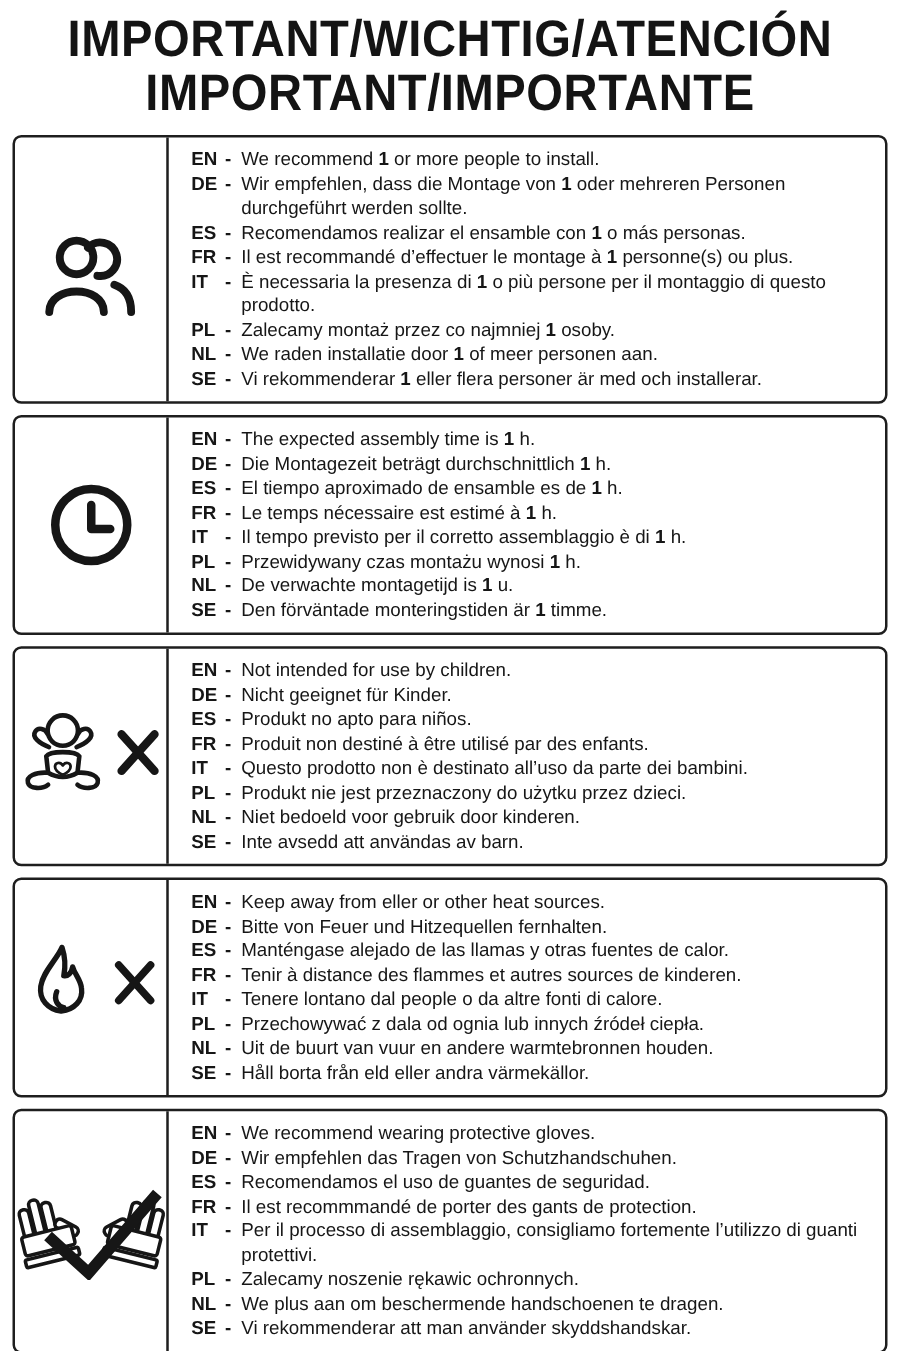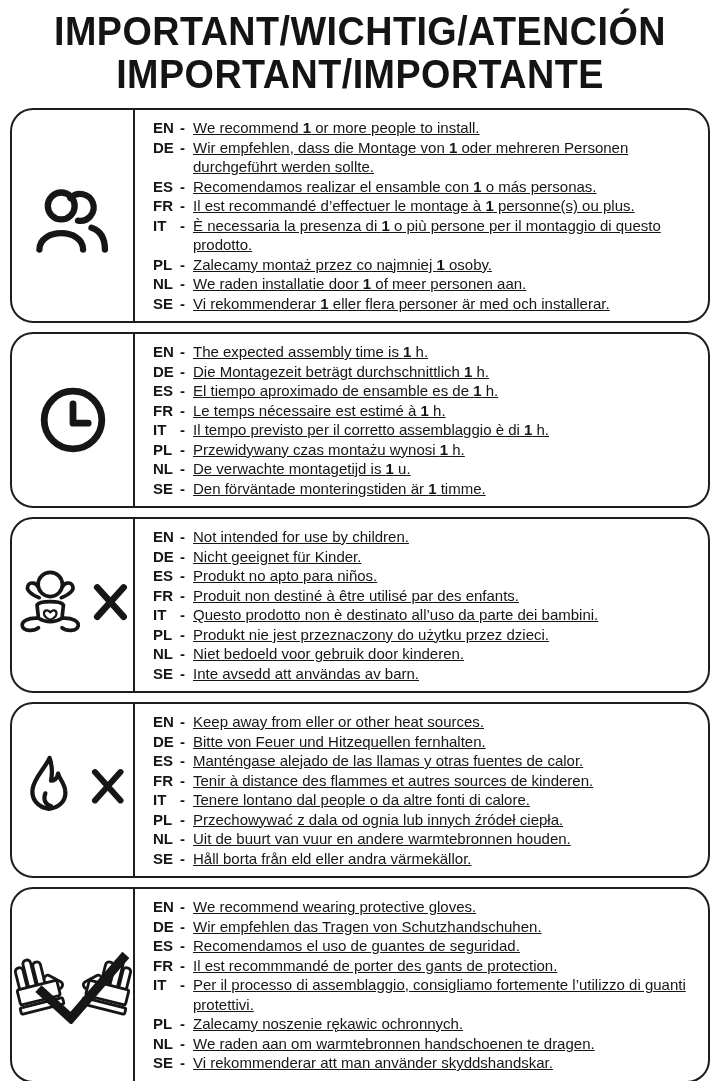--- a/index.html
+++ b/index.html
@@ -8,34 +8,34 @@
     font-family:"Liberation Sans",sans-serif;color:#161616;
     -webkit-font-smoothing:antialiased;
   }
   .page{width:720px;height:1081px;position:relative;}
   .title-block{padding-top:10px;text-align:center;margin-bottom:12px;}
   .title-line{
     font-weight:bold;font-size:41px;line-height:43px;letter-spacing:.5px;
     transform:scaleX(.92);transform-origin:center;white-space:nowrap;color:#141414;
   }
   .box{
-    display:flex;margin:0 10px 9px 10px;border:2.5px solid #1e1e1e;border-radius:23px;
+    display:flex;margin:0 10px 9px 10px;border:2.5px solid #1e1e1e;border-radius:7px;
     background:#fff;box-sizing:border-box;
   }
   .icon-cell{
     flex:0 0 121px;border-right:2.5px solid #1e1e1e;
     display:flex;align-items:center;justify-content:center;
   }
   .rows{
     flex:1;padding:8px 22px 8px 18px;display:flex;flex-direction:column;justify-content:center;
   }
   .row{display:flex;font-size:15px;line-height:19.5px;}
   .lang{flex:0 0 27px;font-weight:bold;}
   .dash{flex:0 0 13px;font-weight:bold;}
-  .text{flex:1;text-decoration:underline;}
+  .text{flex:1;}
   .text b{font-weight:bold;}
   svg{display:block;}
 </style>
 </head>
 <body>
 
 <div class="page">
   <div class="title-block">
     <div class="title-line">IMPORTANT/WICHTIG/ATENCIÓN</div>
     <div class="title-line">IMPORTANT/IMPORTANTE</div>
@@ -317,21 +317,21 @@
             <span class="text">Per il processo di assemblaggio, consigliamo fortemente l’utilizzo di guanti protettivi.</span>
           </div>
           <div class="row">
             <span class="lang">PL</span>
             <span class="dash">-</span>
             <span class="text">Zalecamy noszenie rękawic ochronnych.</span>
           </div>
           <div class="row">
             <span class="lang">NL</span>
             <span class="dash">-</span>
-            <span class="text">We raden aan om warmtebronnen handschoenen te dragen.</span>
+            <span class="text">We plus aan om beschermende handschoenen te dragen.</span>
           </div>
           <div class="row">
             <span class="lang">SE</span>
             <span class="dash">-</span>
             <span class="text">Vi rekommenderar att man använder skyddshandskar.</span>
           </div>
         </div>
   </div>
     </div>
 </div>

